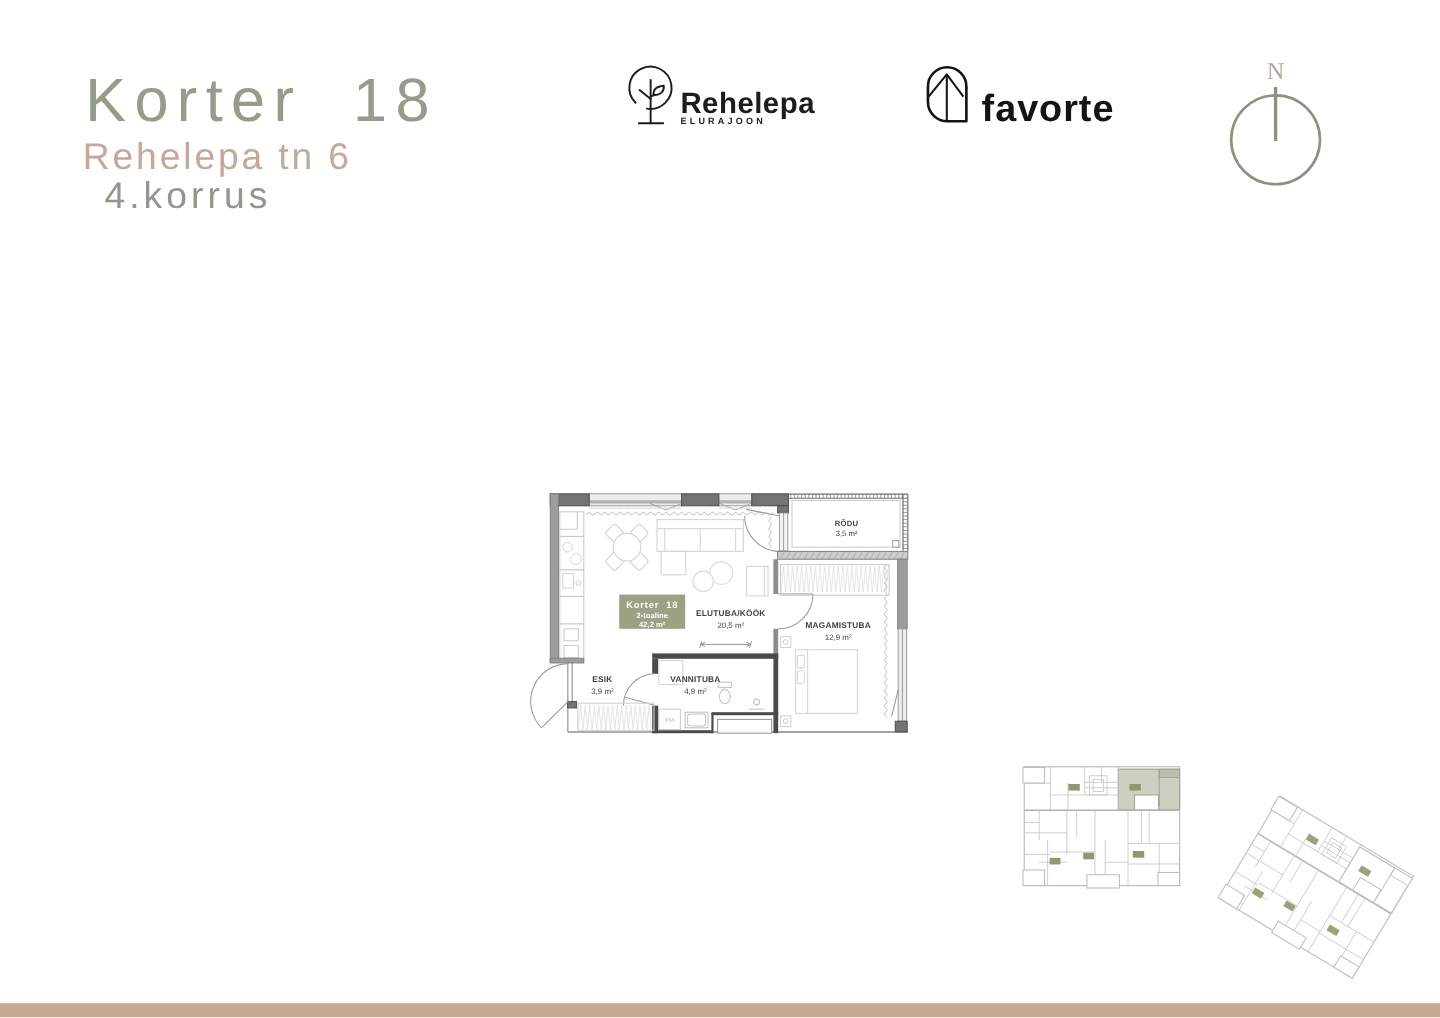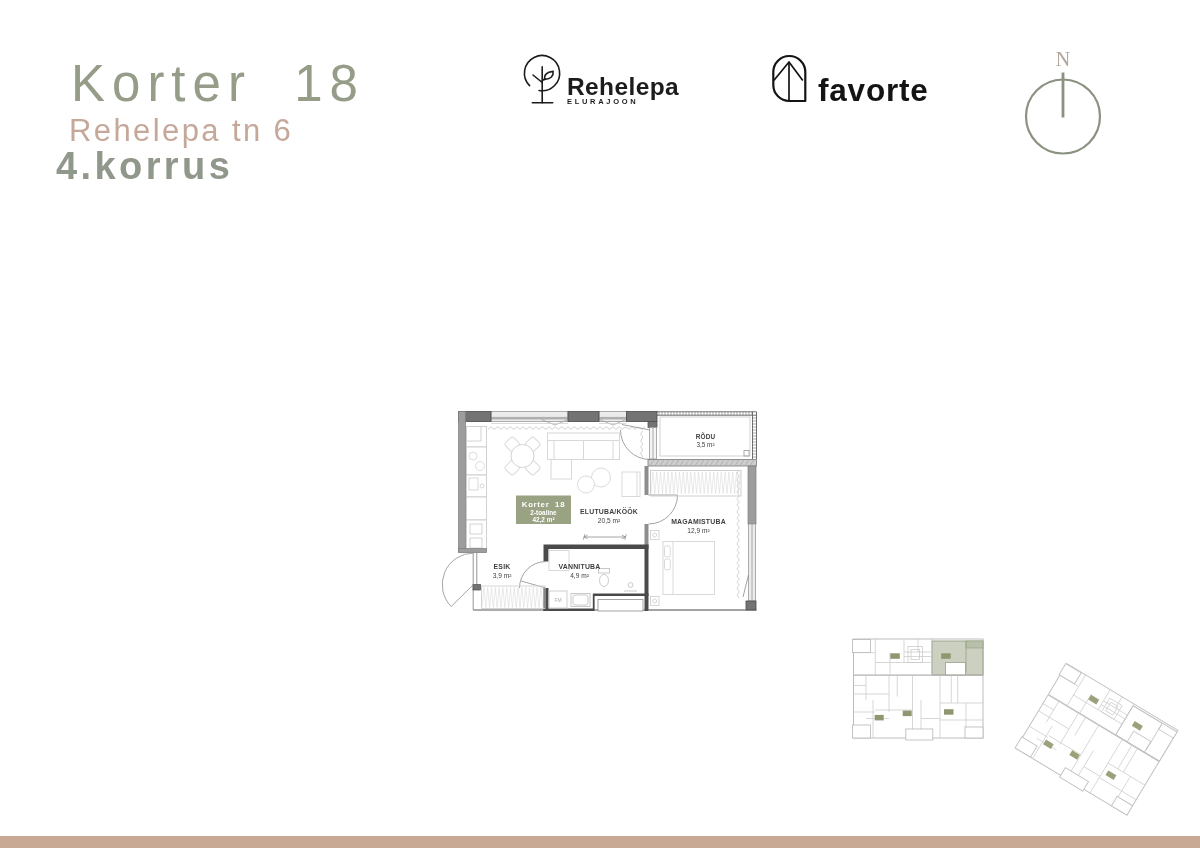--- a/index.html
+++ b/index.html
@@ -7,21 +7,21 @@
        font-family:"Liberation Sans", sans-serif;}
   .abs{position:absolute;}
 </style>
 </head>
 <body>
 
 <div class="abs" style="left:71px;top:54px;font-size:51px;font-weight:400;color:#959c88;letter-spacing:7px;">Korter&nbsp;&nbsp;18</div>
 
 <div class="abs" style="left:69px;top:113px;font-size:31px;color:#c5a89a;letter-spacing:2.4px;">Rehelepa tn 6</div>
 
-<div class="abs" style="left:56px;top:145px;font-size:38px;color:#90978b;letter-spacing:3.4px;font-weight:bold;">4.korrus</div>
+<div class="abs" style="left:87px;top:145px;font-size:31px;color:#90978b;letter-spacing:3.4px;">4.korrus</div>
 
 <svg class="abs" style="left:0;top:0;" width="1200" height="848" viewBox="0 0 1200 848">
 <defs></defs>
 
 <g fill="none" stroke="#1c1c1c" stroke-width="1.6" stroke-linecap="round">
   <path d="M 539.1,90.5 A 17.6,17.6 0 1 0 529.6,85.6"></path>
   <line x1="542.2" y1="66.7" x2="542.2" y2="102.7"></line>
   <line x1="532.3" y1="102.7" x2="552.7" y2="102.7"></line>
   <line x1="542.2" y1="82.5" x2="533" y2="75"></line>
   <line x1="542.2" y1="80.5" x2="545.5" y2="78.8"></line>

